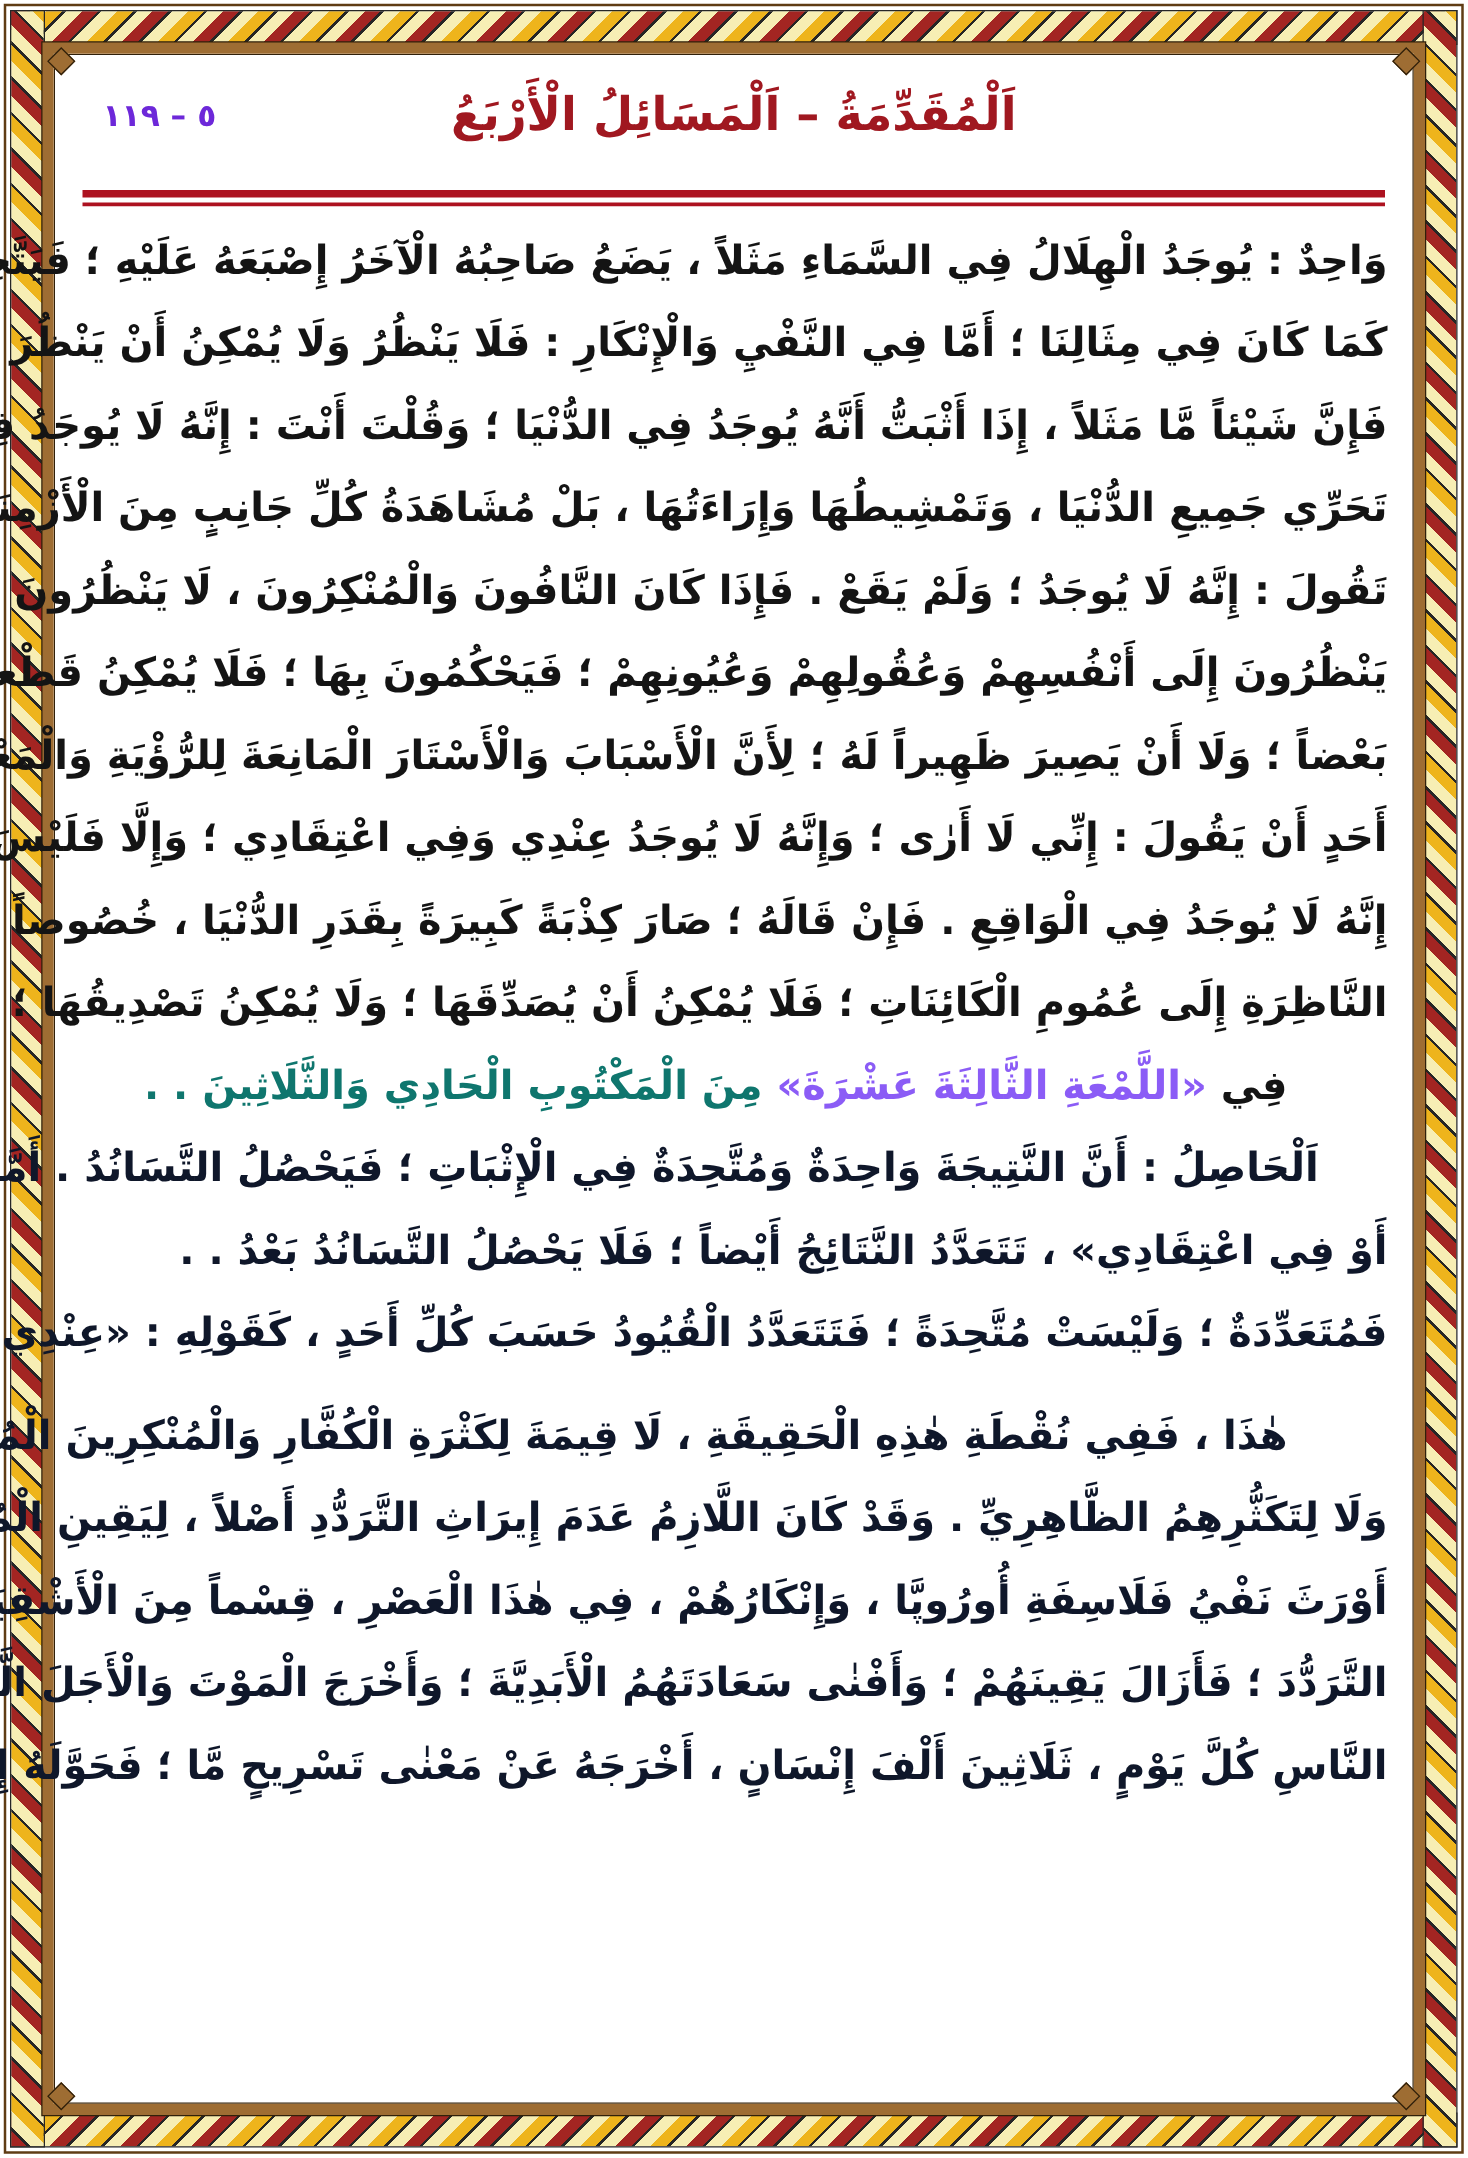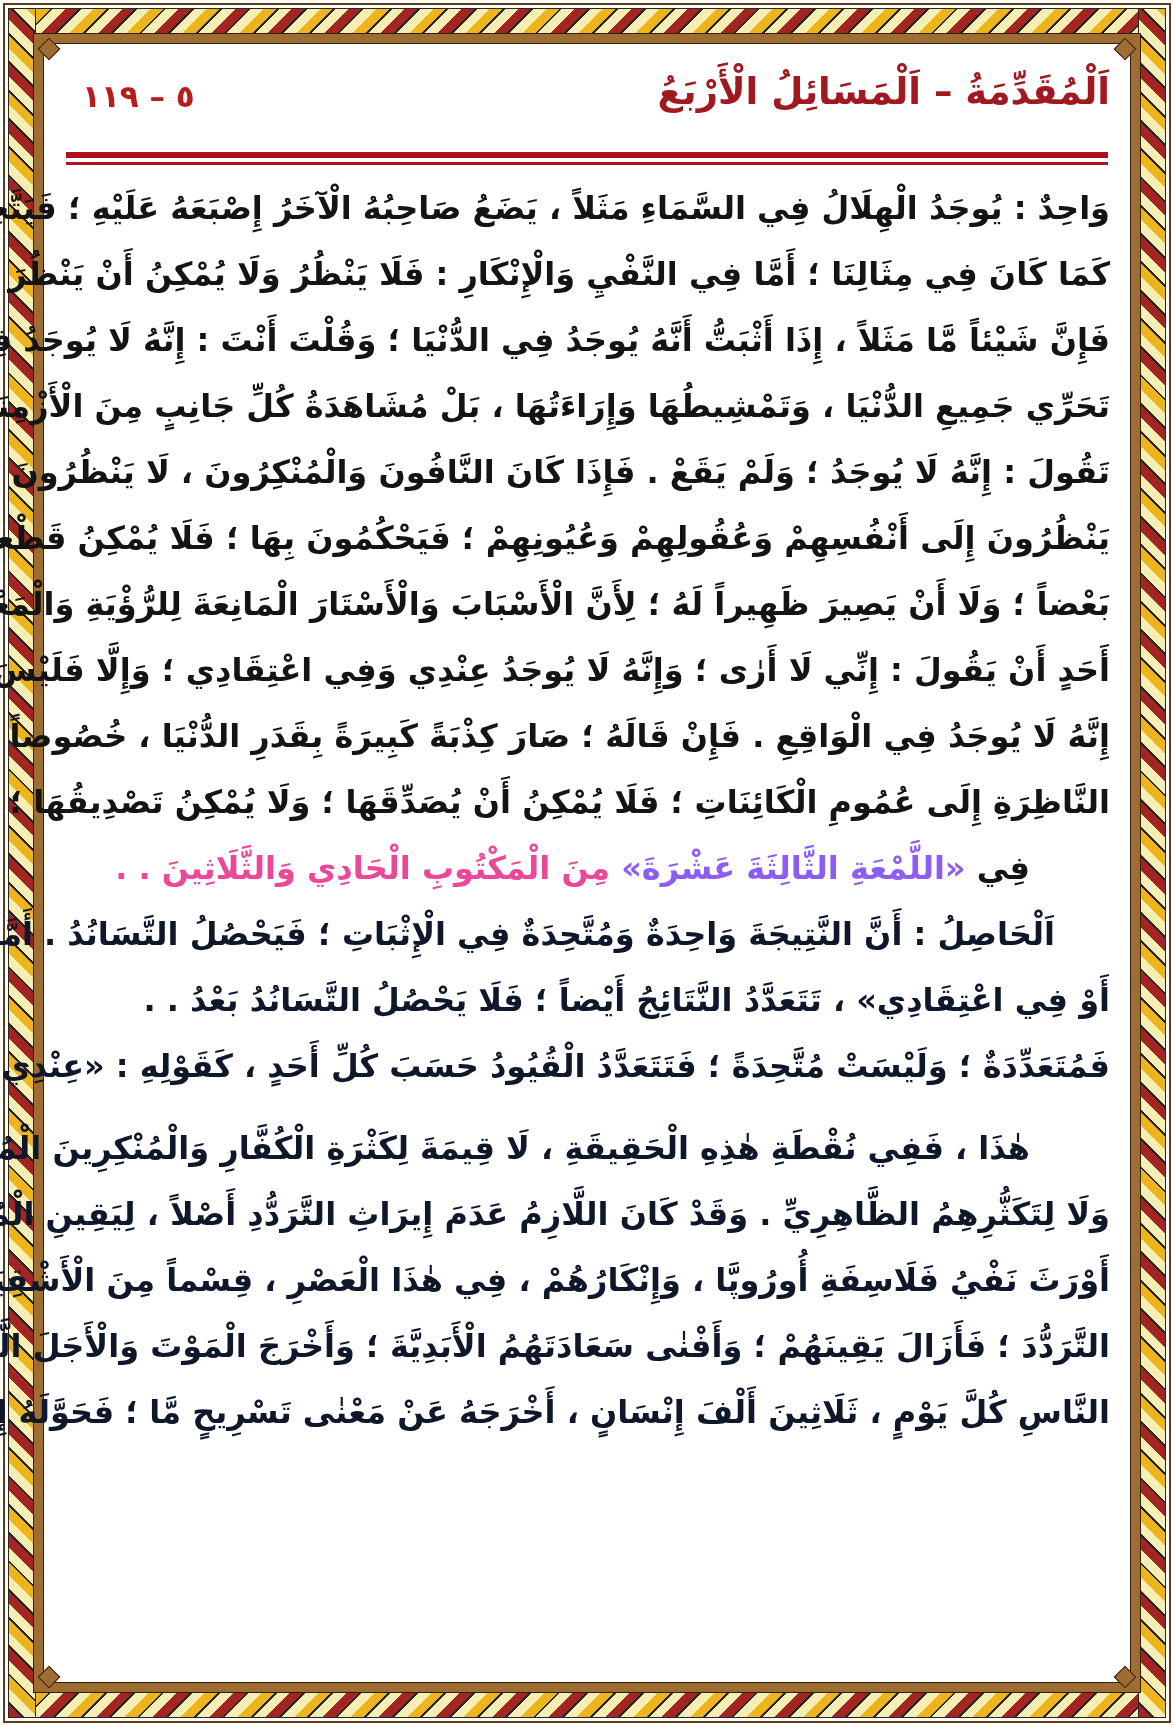--- a/index.html
+++ b/index.html
@@ -18,35 +18,35 @@
   .chain-right{right:8px;}
   .inner-frame{position:absolute;inset:34px;border:9px solid #9e6d33;
      box-shadow:0 0 0 1px #30200a, inset 0 0 0 1px #30200a;}
   .corner{position:absolute;width:14px;height:14px;background:#9e6d33;transform:rotate(45deg);border:1px solid #30200a;}
   .corner.tl{top:-2px;left:-2px;} .corner.tr{top:-2px;right:-2px;}
   .corner.bl{bottom:-2px;left:-2px;} .corner.br{bottom:-2px;right:-2px;}
   
   .content{position:absolute;inset:44px;padding:0 20px;direction:rtl;}
   .header{position:relative;height:108px;}
   .page-number{position:absolute;left:18px;top:34px;direction:rtl;
-     font-size:31px;font-weight:bold;color:#b91c1c;letter-spacing:2px;}
-  .page-title{position:absolute;left:0;right:0;top:26px;
+     font-size:25px;font-weight:bold;color:#6d28d9;letter-spacing:2px;}
+  .page-title{position:absolute;left:0;right:0;top:26px;text-align:center;
      font-size:37px;font-weight:bold;color:#a01820;}
   .rule{border-top:6px solid #ad1220;margin:0 2px;}
   .rule-inner{border-top:3px solid #ad1220;margin-top:4px;}
   .body{margin-top:10px;}
   .line{direction:rtl;font-size:32px;font-weight:bold;line-height:66px;color:#141414;
      text-align:justify;text-align-last:justify;white-space:nowrap;overflow:visible;}
   .line.end{text-align-last:right;}
   .line.red{color:#0f172a;}
   .line.ind55{padding-right:55px;}
   .line.ind80{padding-right:80px;}
   .line.gap{margin-top:16px;}
   .cite-quote{color:#8b5cf6;font-weight:bold;}
-  .cite-rest{color:#ec4899;font-weight:bold;}
+  .cite-rest{color:#0f766e;font-weight:bold;}
 </style>
 </head>
 <body>
 
 <div class="page">
 
   <div class="outer-line"></div>
   <div class="chain chain-top"></div>
   <div class="chain chain-bottom"></div>
   <div class="chain chain-left"></div>

